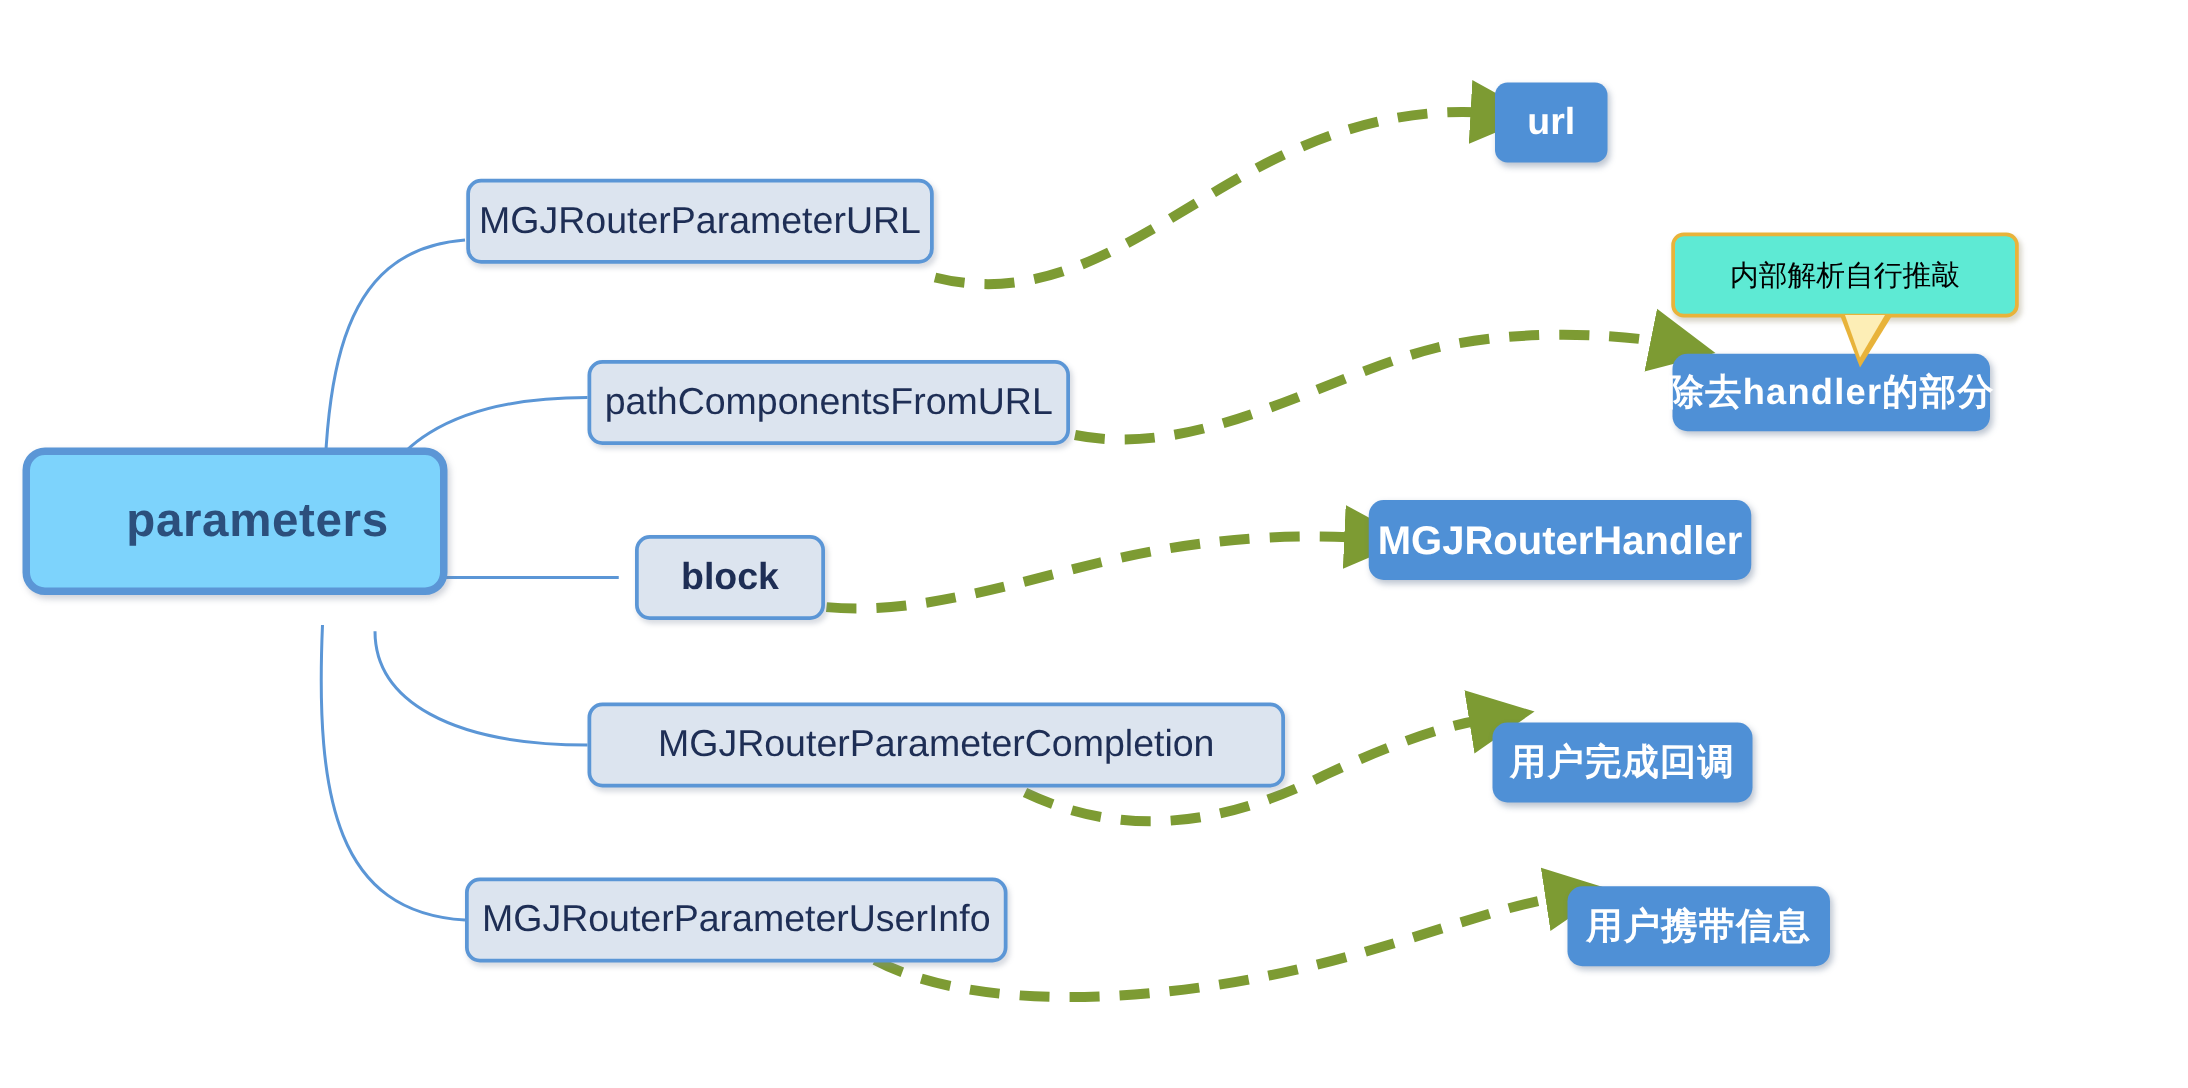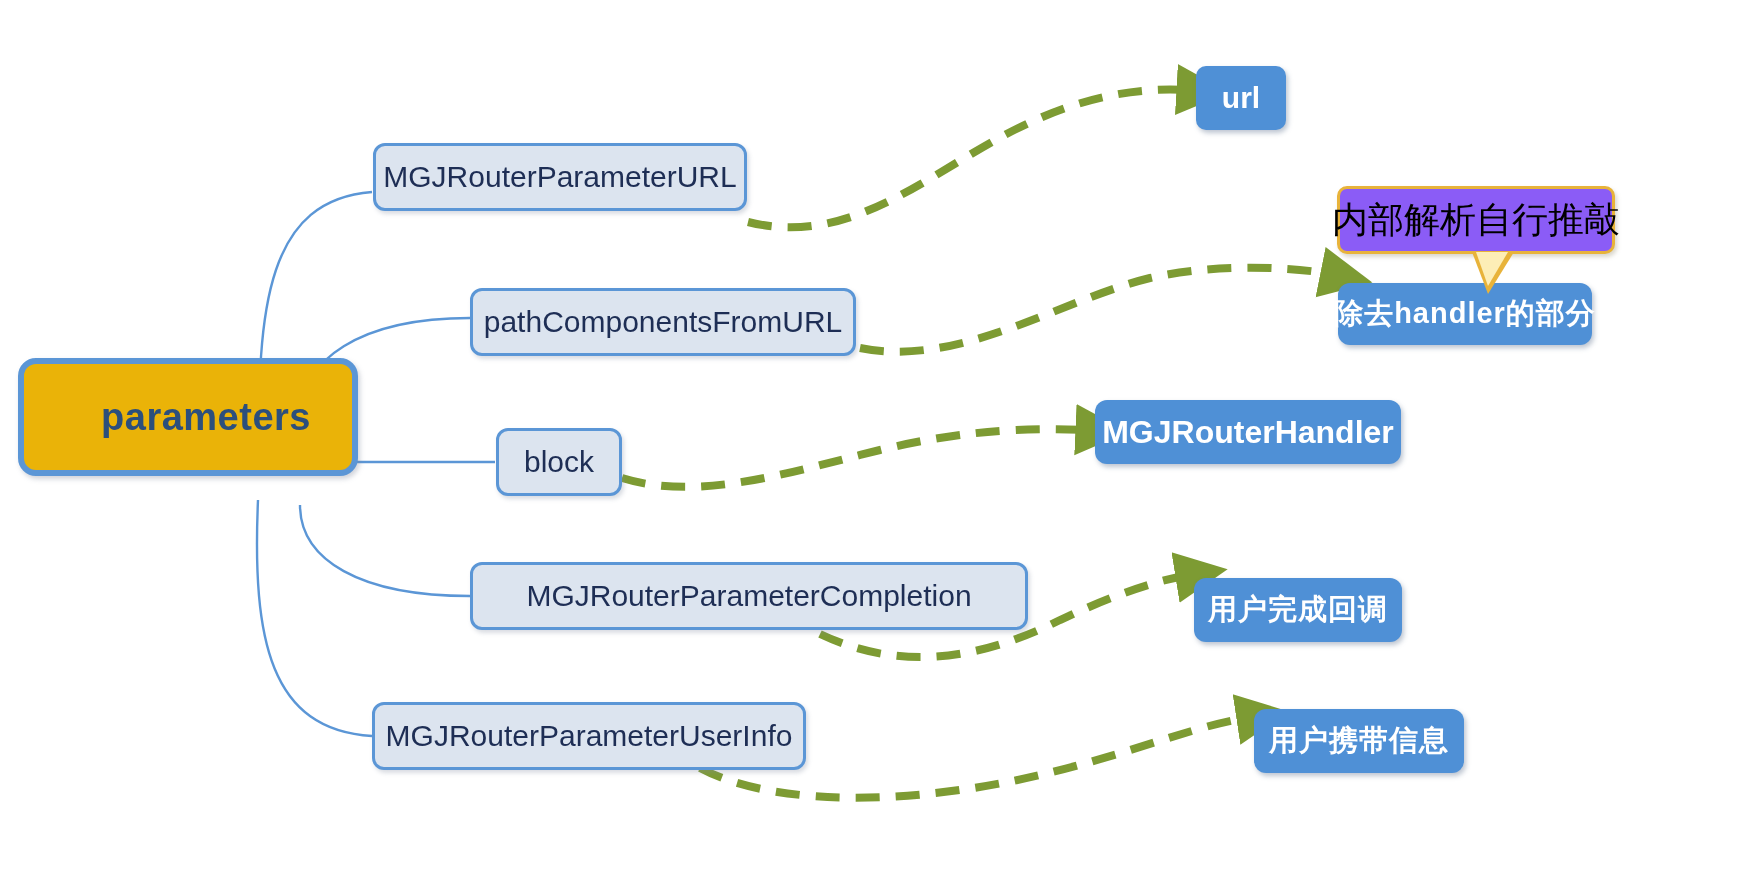--- a/index.html
+++ b/index.html
@@ -32,21 +32,21 @@
     box-sizing: border-box;
     display: flex;
     align-items: center;
     justify-content: center;
     text-align: center;
     white-space: nowrap;
   }
   
   .root-node {
     border: 6px solid #5b96d6;
-    background: #eab308;
+    background: #7dd3fc;
     border-radius: 18px;
     color: #2c4f7c;
     font-weight: bold;
     font-size: 38px;
     letter-spacing: 0.5px;
     box-shadow: 2px 3px 5px rgba(120,130,150,0.35);
     padding-left: 36px;
   }
   
   .branch-node {
@@ -73,24 +73,24 @@
   }
   .leaf-node.cjk {
     font-size: 29px;
     letter-spacing: 1px;
   }
   
   .callout {
     position: absolute;
     box-sizing: border-box;
     border: 3px solid #e8b33a;
-    background: #8b5cf6;
+    background: #5eead4;
     border-radius: 10px;
     color: #000000;
-    font-size: 36px;
+    font-size: 23px;
     display: flex;
     align-items: center;
     justify-content: center;
     white-space: nowrap;
     box-shadow: 2px 3px 4px rgba(150,140,110,0.35);
   }
   .callout-tail {
     position: absolute;
     width: 0; height: 0;
     border-left: 16px solid transparent;
@@ -142,21 +142,21 @@
   </div>
 
   <div class="node branch-node" style="left:373px; top:143px; width:374px; height:68px;">
     <span>MGJRouterParameterURL</span>
   </div>
 
   <div class="node branch-node" style="left:470px; top:288px; width:386px; height:68px;">
     <span>pathComponentsFromURL</span>
   </div>
 
-  <div class="node branch-node" style="left:496px; top:428px; width:126px; height:68px;">
+  <div class="node branch-node" style="left:508px; top:428px; width:152px; height:68px;font-weight:bold;">
     <span>block</span>
   </div>
 
   <div class="node branch-node" style="left:470px; top:562px; width:558px; height:68px;">
     <span>MGJRouterParameterCompletion</span>
   </div>
 
   <div class="node branch-node" style="left:372px; top:702px; width:434px; height:68px;">
     <span>MGJRouterParameterUserInfo</span>
   </div>

